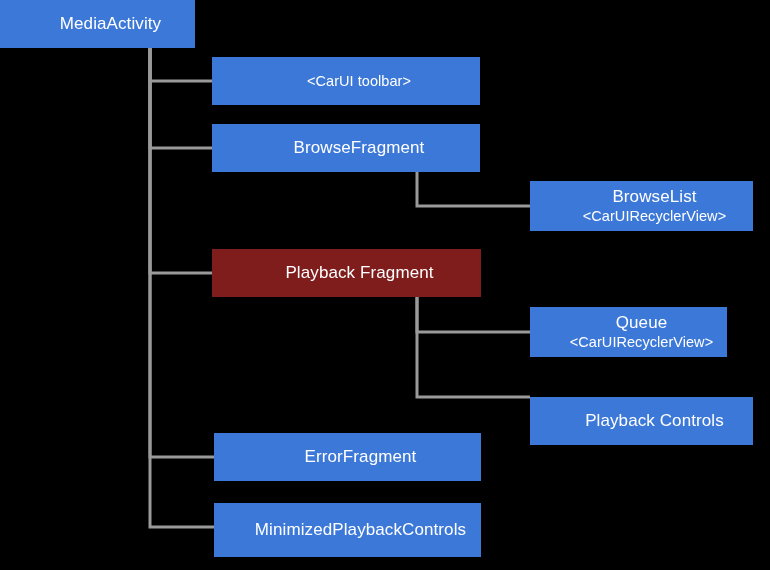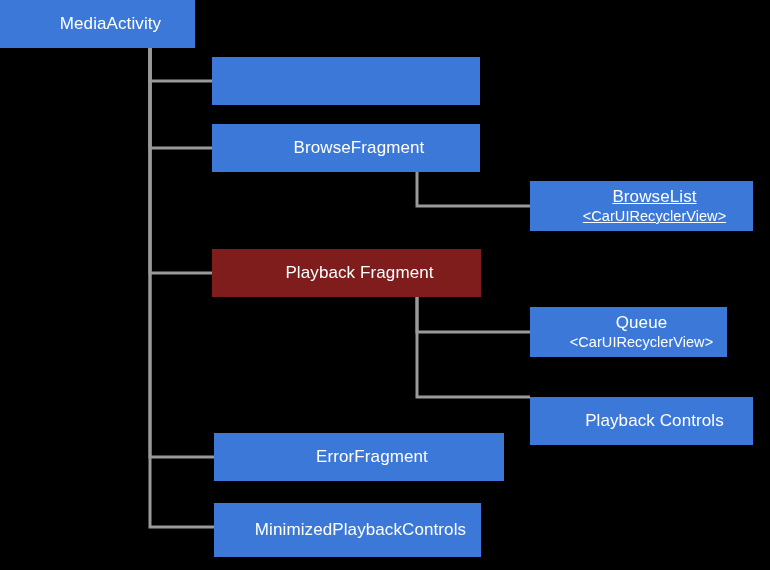--- a/index.html
+++ b/index.html
@@ -68,39 +68,40 @@
       <path d="M 417 172 L 417 206 L 530 206" fill="none" stroke="#9a9a9a" stroke-width="3" stroke-linecap="butt" stroke-linejoin="miter"></path>
       <path d="M 417 297 L 417 332 L 530 332" fill="none" stroke="#9a9a9a" stroke-width="3" stroke-linecap="butt" stroke-linejoin="miter"></path>
       <path d="M 417 297 L 417 397 L 530 397" fill="none" stroke="#9a9a9a" stroke-width="3" stroke-linecap="butt" stroke-linejoin="miter"></path>
     </svg>
 
   <div id="nodes">
       <div class="node" style="left: 0px; top: 0px; width: 195px; height: 48px; background: rgb(60, 120, 216); color: rgb(255, 255, 255);">
         <div class="title">MediaActivity</div>
       </div>
       <div class="node two-line" style="left: 212px; top: 57px; width: 268px; height: 48px; background: rgb(60, 120, 216); color: rgb(255, 255, 255);">
+        <div class="subtitle">&lt;CarUI toolbar&gt;</div>
       </div>
       <div class="node" style="left: 212px; top: 124px; width: 268px; height: 48px; background: rgb(60, 120, 216); color: rgb(255, 255, 255);">
         <div class="title">BrowseFragment</div>
       </div>
-      <div class="node two-line" style="left: 530px; top: 181px; width: 223px; height: 50px; background: rgb(60, 120, 216); color: rgb(255, 255, 255); text-decoration: underline;">
+      <div class="node two-line" style="left: 530px; top: 181px; width: 223px; height: 50px; background: rgb(60, 120, 216); color: rgb(255, 255, 255);">
         <div class="title">BrowseList</div>
         <div class="subtitle">&lt;CarUIRecyclerView&gt;</div>
       </div>
       <div class="node" style="left: 212px; top: 249px; width: 269px; height: 48px; background: #7f1d1d; color: rgb(255, 255, 255);">
         <div class="title">Playback Fragment</div>
       </div>
       <div class="node two-line" style="left: 530px; top: 307px; width: 197px; height: 50px; background: rgb(60, 120, 216); color: rgb(255, 255, 255);">
         <div class="title">Queue</div>
         <div class="subtitle">&lt;CarUIRecyclerView&gt;</div>
       </div>
       <div class="node" style="left: 530px; top: 373px; width: 223px; height: 48px; background: rgb(60, 120, 216); color: rgb(255, 255, 255); margin-top: 24px;">
         <div class="title">Playback Controls</div>
       </div>
-      <div class="node" style="left: 214px; top: 433px; width: 290px; height: 48px; background: rgb(60, 120, 216); color: rgb(255, 255, 255);">
+      <div class="node" style="left: 214px; top: 433px; width: 267px; height: 48px; background: rgb(60, 120, 216); color: rgb(255, 255, 255);">
         <div class="title">ErrorFragment</div>
       </div>
       <div class="node" style="left: 214px; top: 503px; width: 267px; height: 54px; background: rgb(60, 120, 216); color: rgb(255, 255, 255);">
         <div class="title">MinimizedPlaybackControls</div>
       </div>
     </div>
 
 </div>
 
 </body></html>

